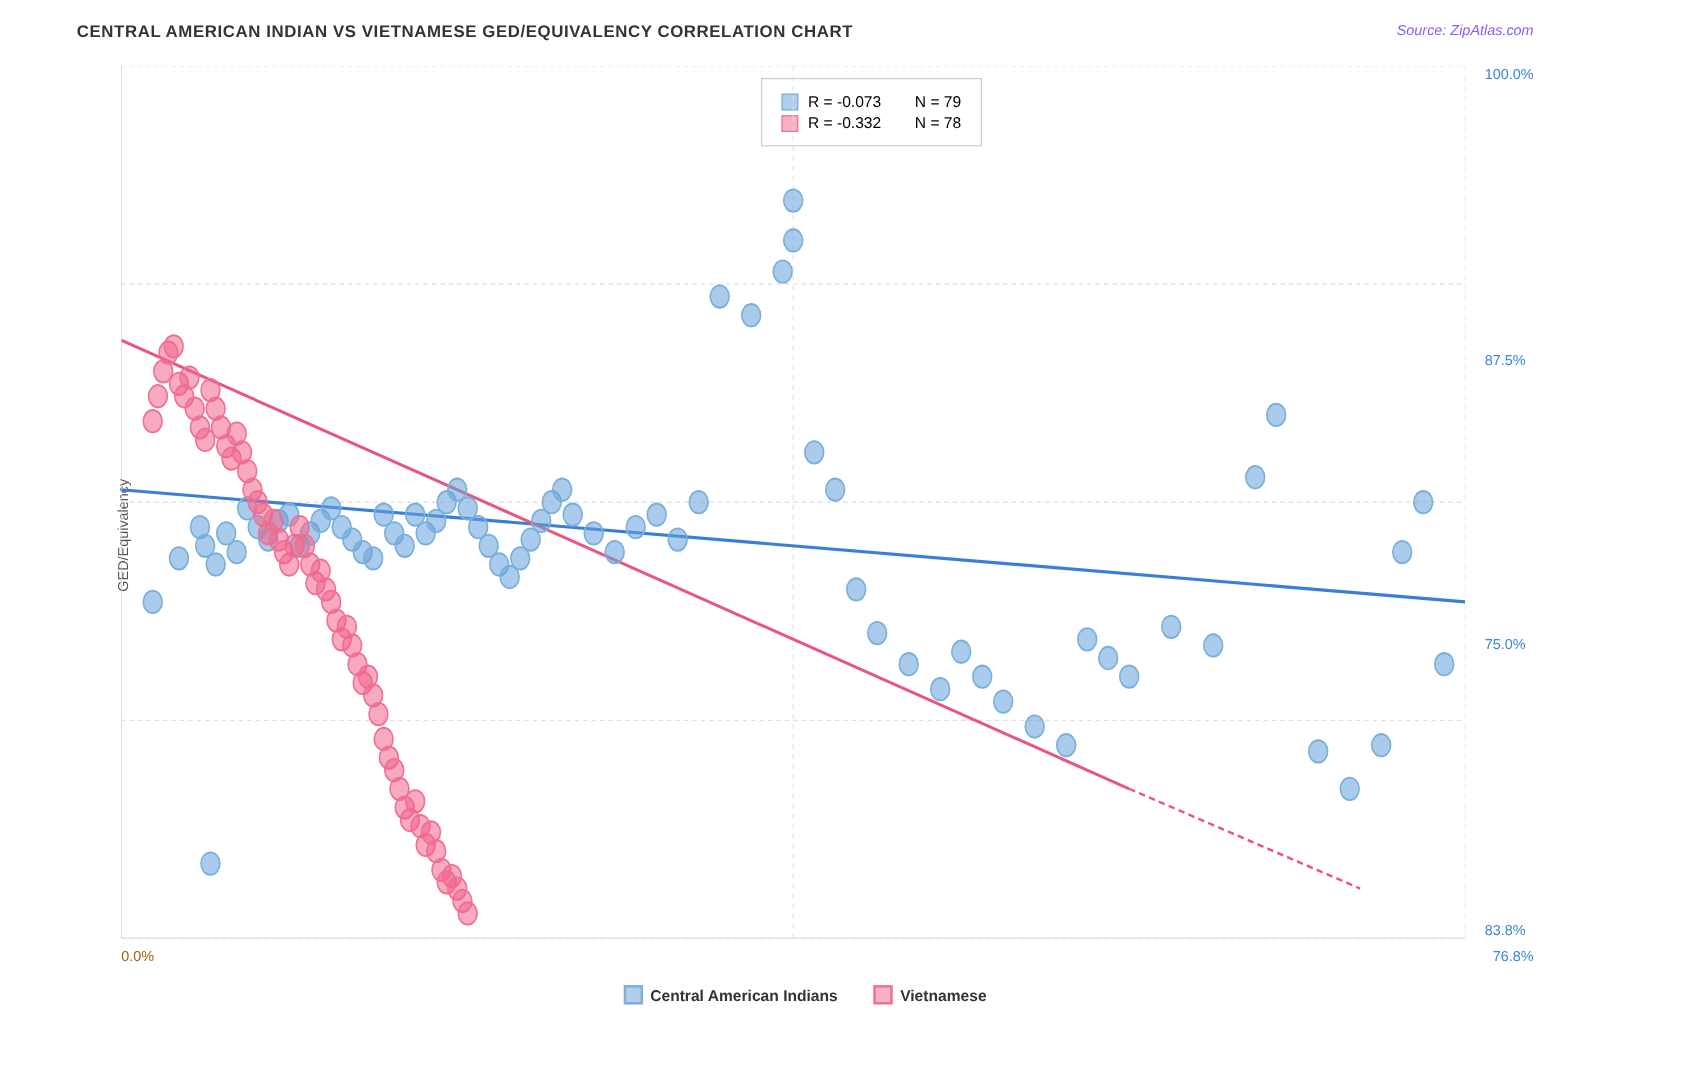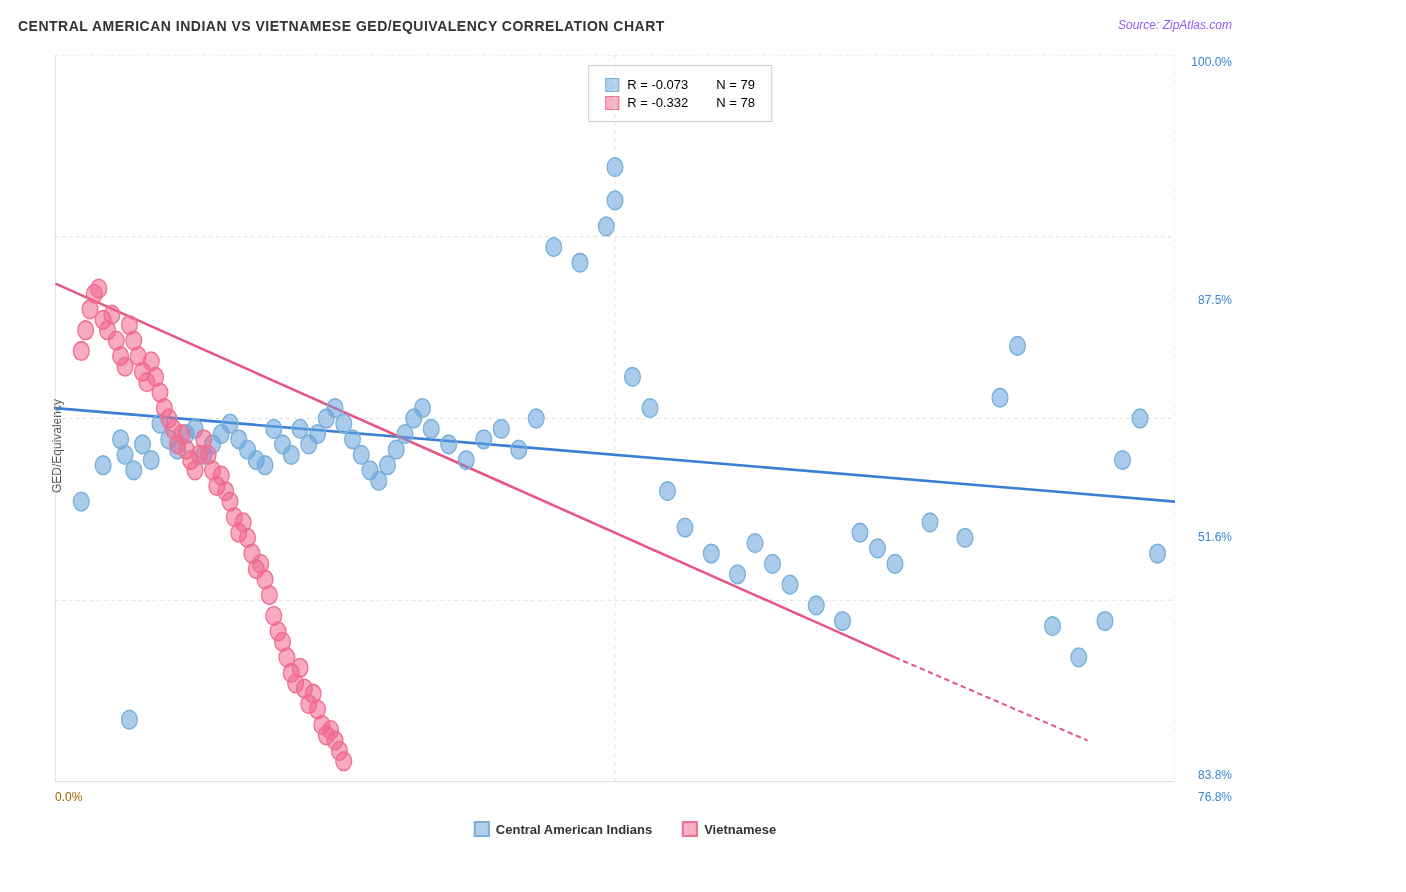--- a/index.html
+++ b/index.html
@@ -8,20 +8,21 @@
       height: 892px;
       background: #fff;
       font-family: Arial, sans-serif;
       overflow: hidden;
     }
     .chart-container {
       position: relative;
       width: 1250px;
       height: 892px;
       background: #fff;
+      margin-left: 46px;
     }
     .chart-title {
       position: absolute;
       top: 18px;
       left: 18px;
       font-size: 14px;
       font-weight: bold;
       color: #333;
       letter-spacing: 0.5px;
       text-transform: uppercase;
@@ -106,21 +107,20 @@
       right: 18px;
       top: 55px;
       bottom: 110px;
       display: flex;
       flex-direction: column;
       justify-content: space-between;
     }
     .y-label {
       font-size: 12px;
       color: #3a86d4;
-      text-align: right;
     }
     .watermark {
       position: absolute;
       top: 50%;
       left: 50%;
       transform: translate(-30%, -50%);
       font-size: 72px;
       font-weight: bold;
       color: rgba(100, 180, 220, 0.18);
       letter-spacing: 2px;
@@ -156,21 +156,21 @@
 
 <div class="chart-container">
 
   <div class="chart-title">CENTRAL AMERICAN INDIAN VS VIETNAMESE GED/EQUIVALENCY CORRELATION CHART</div>
   <div class="source-label">Source: ZipAtlas.com</div>
   <div class="y-axis-label">GED/Equivalency</div>
 
   <div class="y-labels">
     <span class="y-label">100.0%</span>
     <span class="y-label">87.5%</span>
-    <span class="y-label">51.6%</span>
+    <span class="y-label">75.0%</span>
     <span class="y-label">83.8%</span>
   </div>
 
   <div class="x-label-0">0.0%</div>
   <div class="x-label-40">76.8%</div>
 
   <div class="inset-legend">
     <div class="inset-row">
       <div class="inset-box blue"></div>
       <span>R = -0.073</span>

